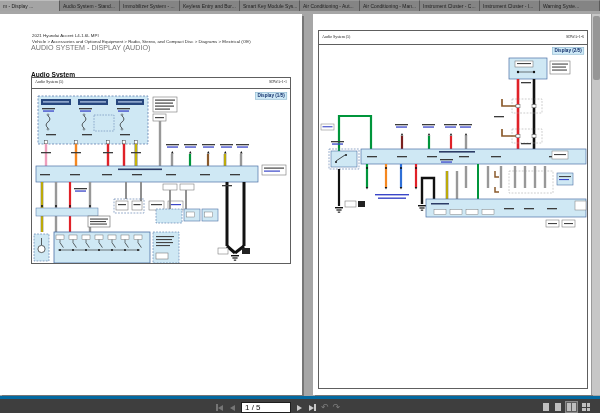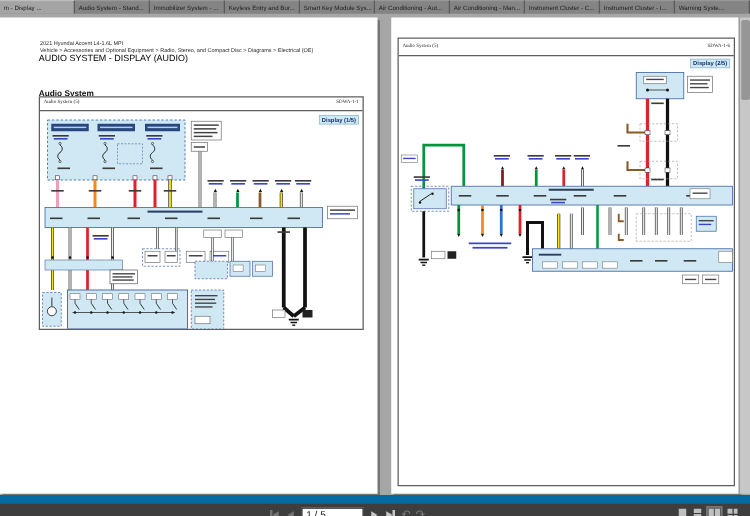--- a/index.html
+++ b/index.html
@@ -17,21 +17,21 @@
   .docarea{position:absolute;top:11px;left:0;width:600px;height:385px;background:#a6a6a6;}
   .page{position:absolute;top:3px;height:381px;background:#fff;box-shadow:2px 2px 0 rgba(70,70,70,.5);}
   .page-left{left:0;width:302px;}
   .page-right{left:313px;width:278px;}
   .scrolltrack{position:absolute;top:3px;left:591px;width:9px;height:381px;background:#c7c7c7;border-left:1px solid #9b9b9b;box-sizing:border-box;}
   .scrollthumb{position:absolute;top:2px;left:1px;width:7px;height:64px;background:#969696;border-radius:2px;}
   .tiny{display:inline-block;transform-origin:0 0;white-space:nowrap;}
   .meta{position:absolute;left:32px;color:#2b2b2b;}
   .m1{top:12px;} .m2{top:18px;}
   .meta .tiny{font-size:8px;transform:scale(.55);}
-  .ptitle{position:absolute;left:31px;top:27px;color:#000000;}
+  .ptitle{position:absolute;left:31px;top:27px;color:#737373;}
   .ptitle .tiny{font-size:13px;transform:scale(.55);}
   .pheading{position:absolute;left:31px;top:53px;color:#0d0d0d;font-weight:bold;}
   .pheading .tiny{font-size:11px;transform:scale(.6);}
   
   .diagram{position:absolute;background:#fff;border:1px solid #5e5e5e;box-sizing:border-box;}
   .d-left{left:31px;top:63px;width:260px;height:187px;}
   .d-right{left:5px;top:16px;width:270px;height:359px;}
   .dheader{position:relative;height:10px;border-bottom:1px solid #5e5e5e;
            font-family:"Liberation Serif",serif;color:#1c1c1c;}
   .d-right .dheader{height:13px;}
@@ -39,21 +39,21 @@
   .d-right .dh-l{top:3px;}
   .dh-r{position:absolute;right:3px;top:1px;font-size:8px;transform:scale(.5);transform-origin:100% 0;white-space:nowrap;}
   .d-right .dh-r{top:3px;}
   .badge{position:absolute;right:3px;background:#cfeaf7;border:0.5px solid #8fb6cc;color:#14306b;
          font-weight:bold;font-size:8px;transform:scale(.58);transform-origin:100% 0;
          padding:1px 3px;white-space:nowrap;}
   .d-left .badge{top:14px;}
   .d-right .badge{top:16px;}
   .dart{position:absolute;left:0;bottom:0;}
   
-  .bottombar{position:absolute;left:0;top:396px;width:600px;height:17px;background:#3e3e3e;border-top:7px solid #0369a1;box-sizing:border-box;}
+  .bottombar{position:absolute;left:0;top:396px;width:600px;height:17px;background:#3e3e3e;border-top:3px solid #0369a1;box-sizing:border-box;}
   .navgrp{position:absolute;left:215px;top:0;height:17px;display:flex;align-items:center;gap:4px;}
   .ic{width:9px;height:9px;display:flex;align-items:center;justify-content:center;}
   .tri{width:0;height:0;border-style:solid;}
   .tri.l{border-width:3.5px 5px 3.5px 0;border-color:transparent #c9c9c9 transparent transparent;}
   .tri.r{border-width:3.5px 0 3.5px 5px;border-color:transparent transparent transparent #c9c9c9;}
   .dis .tri.l{border-color:transparent #757575 transparent transparent;}
   .vbar{width:1.5px;height:7px;background:#c9c9c9;}
   .dis .vbar{background:#757575;}
   .pagebox{width:50px;height:11px;background:#fff;border:1px solid #1e1e1e;box-sizing:border-box;
            font-size:8px;line-height:9px;color:#111;padding:0 3px;position:relative;}

